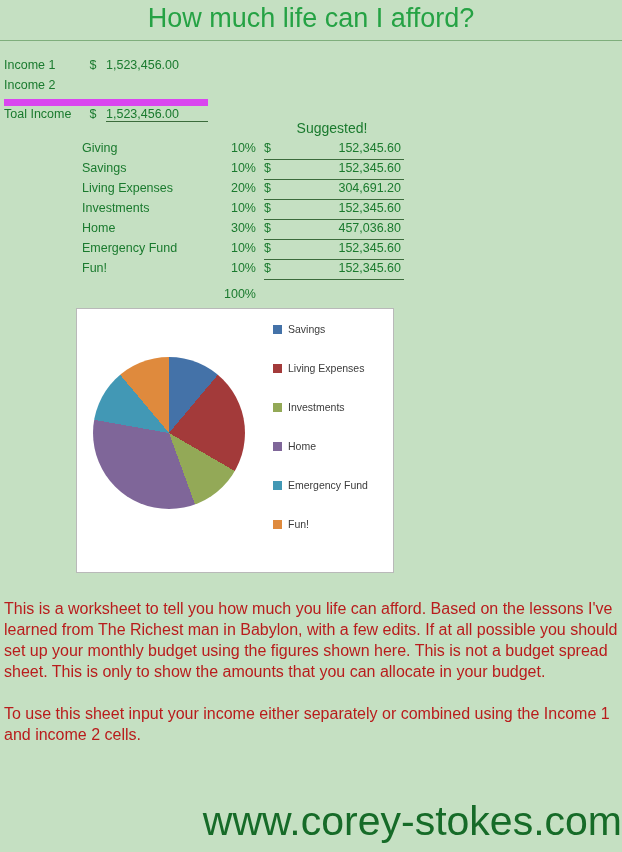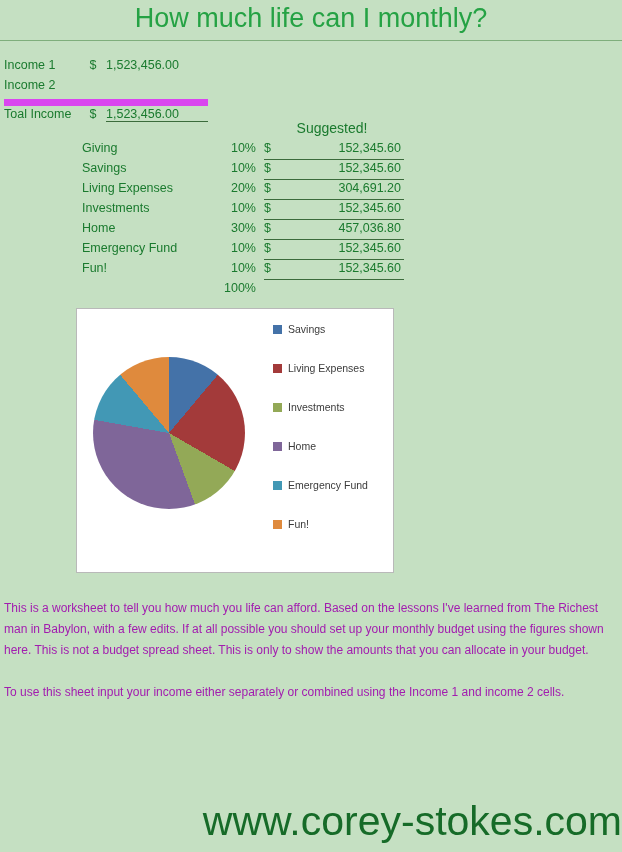--- a/index.html
+++ b/index.html
@@ -123,21 +123,21 @@
   }
   .alloc-amt {
     flex: 1;
     text-align: right;
     padding-right: 3px;
     color: #1a7a2e;
   }
   .alloc-total {
     display: flex;
     height: 20px;
-    align-items: flex-start;
+    align-items: flex-end;
   }
   .alloc-total .alloc-pct {
     width: 34px;
     text-align: right;
   }
   
   .chart-box {
     position: absolute;
     top: 308px;
     left: 76px;
@@ -183,22 +183,22 @@
     color: #3b3b3b;
     line-height: 13px;
     font-family: "Liberation Sans", sans-serif;
   }
   
   .paragraphs {
     position: absolute;
     top: 598px;
     left: 4px;
     width: 614px;
-    font-size: 12px;
-    color: #a21caf;
+    font-size: 16px;
+    color: #b91c1c;
     line-height: 21px;
   }
   .paragraphs p {
     margin: 0 0 21px 0;
   }
   
   .footer {
     position: absolute;
     bottom: 0;
     left: 0;
@@ -212,21 +212,21 @@
     line-height: 54px;
     white-space: nowrap;
   }
 </style>
 </head>
 <body>
 
 <div class="page">
 
   <div class="title-bar">
-    <span class="title-text">How much life can I monthly?</span>
+    <span class="title-text">How much life can I afford?</span>
   </div>
   <div class="hr-top"></div>
 
   <div class="income">
     <div class="income-row">
       <span class="income-label">Income 1</span>
       <span class="income-dollar">$</span>
       <span class="income-val">1,523,456.00</span>
     </div>
     <div class="income-row">

